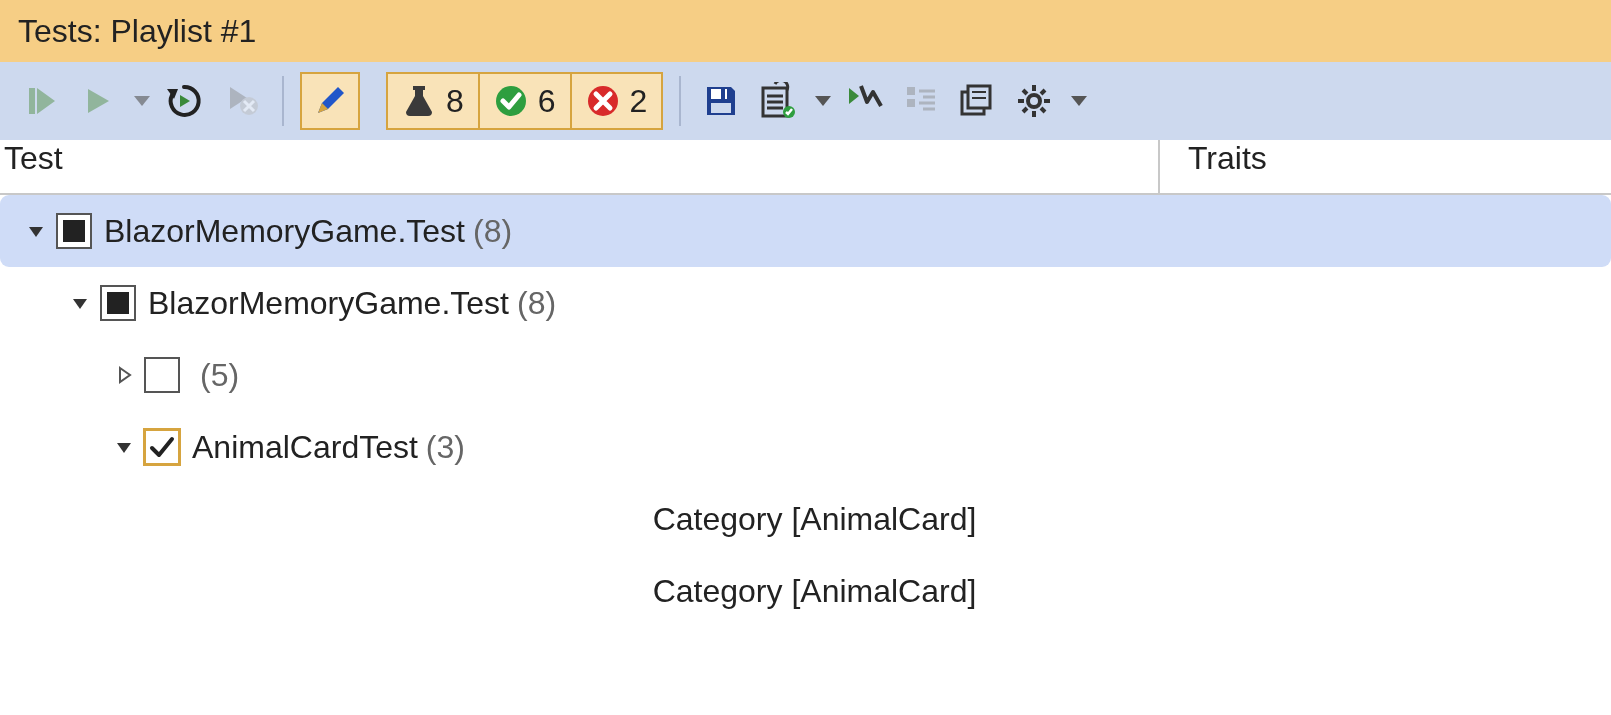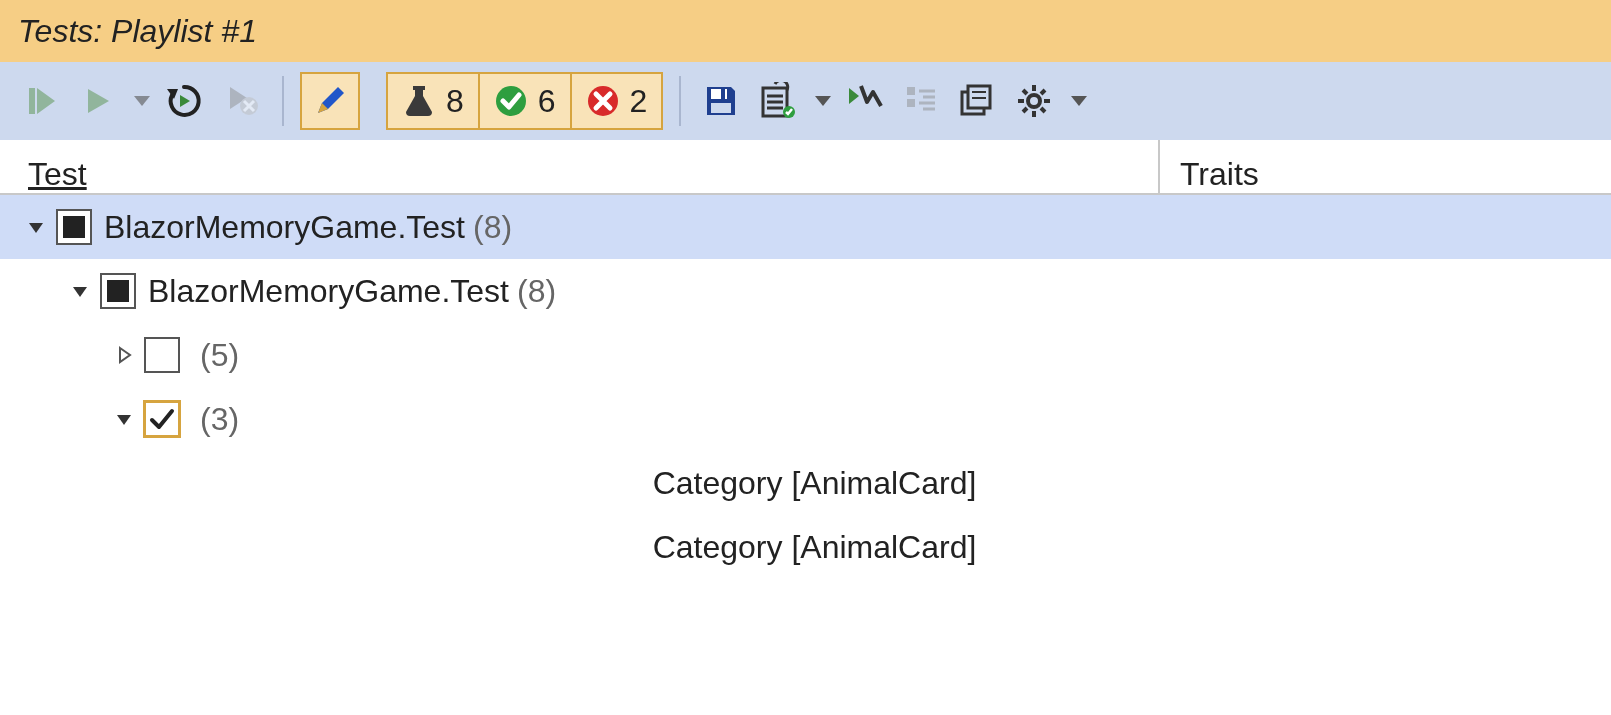--- a/index.html
+++ b/index.html
@@ -12,21 +12,20 @@
     overflow: hidden;
   }
   .titlebar {
     background: #f6ce85;
     height: 62px;
     display: flex;
     align-items: center;
     padding: 0 18px;
     color: #222;
     font-size: 32px;
-    font-style: italic;
   }
   .toolbar {
     background: #cdd9ee;
     height: 78px;
     display: flex;
     align-items: center;
     padding: 0 18px;
     gap: 8px;
   }
   .tbtn {
@@ -79,29 +78,30 @@
   }
   svg { display: block; }
   .columns {
     height: 55px;
     display: flex;
     align-items: center;
     border-bottom: 2px solid #c8c8c8;
     font-size: 32px;
     color: #222;
   }
-  .col-test { flex: 0 0 1160px; padding-left: 28px; border-right: 2px solid #c8c8c8; height: 100%; display:flex; align-items:flex-end;text-decoration:underline;}
-  .col-traits { flex: 1; padding-left: 20px; height:100%; display:flex; align-items:flex-end;}
+  .col-test { flex: 0 0 1160px; padding-left: 4px; border-right: 2px solid #c8c8c8; height: 100%; display:flex; align-items:flex-start;}
+  .col-traits { flex: 1; padding-left: 28px; height:100%; display:flex; align-items:flex-start;}
   .tree { }
   .row {
     display: flex;
     align-items: center;
-    height: 64px;
+    height: 72px;
     font-size: 32px;
     color: #222;
+    border-radius: 9px;
   }
   .row.selected { background: #cfdcf7; }
   .row .left { flex: 0 0 1160px; display:flex; align-items:center; height:100%; padding-left: 18px; }
   .row .right { flex: 1; padding-left: 18px; text-align: center; }
   .indent { display:inline-block; }
   .expander {
     width: 24px; height: 24px;
     display: inline-flex; align-items:center; justify-content:center;
     margin-right: 8px;
     cursor: pointer;
@@ -321,20 +321,21 @@
       <span class="expander">
         <svg width="20" height="20" viewBox="0 0 20 20">
             <path d="M3 6 L17 6 L10 16 Z" fill="#333"></path>
           </svg>
       </span>
       <span class="checkbox checked hl">
         <svg viewBox="0 0 28 28">
             <path d="M4 15 L11 22 L24 6" fill="none" stroke="#222" stroke-width="4" stroke-linecap="round" stroke-linejoin="round"></path>
           </svg>
       </span>
+      <span>AnimalCardTest</span>
       <span class="count">(3)</span>
     </div>
     <div class="right"></div>
   </div>
 
   <div class="row">
     <div class="right">
       <span>Category [AnimalCard]</span>
     </div>
   </div>

